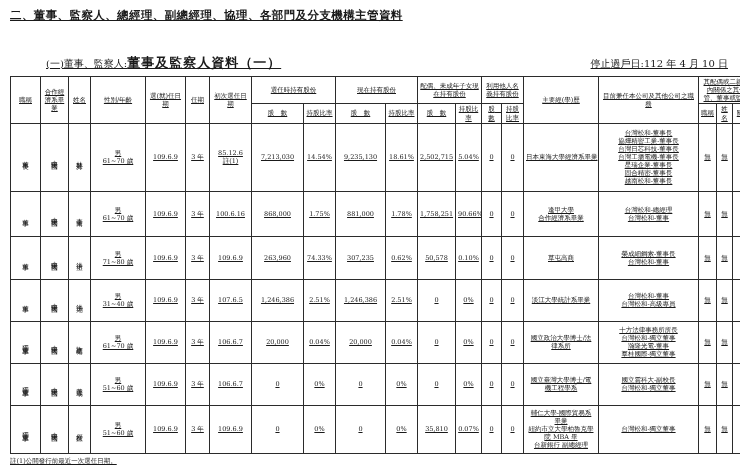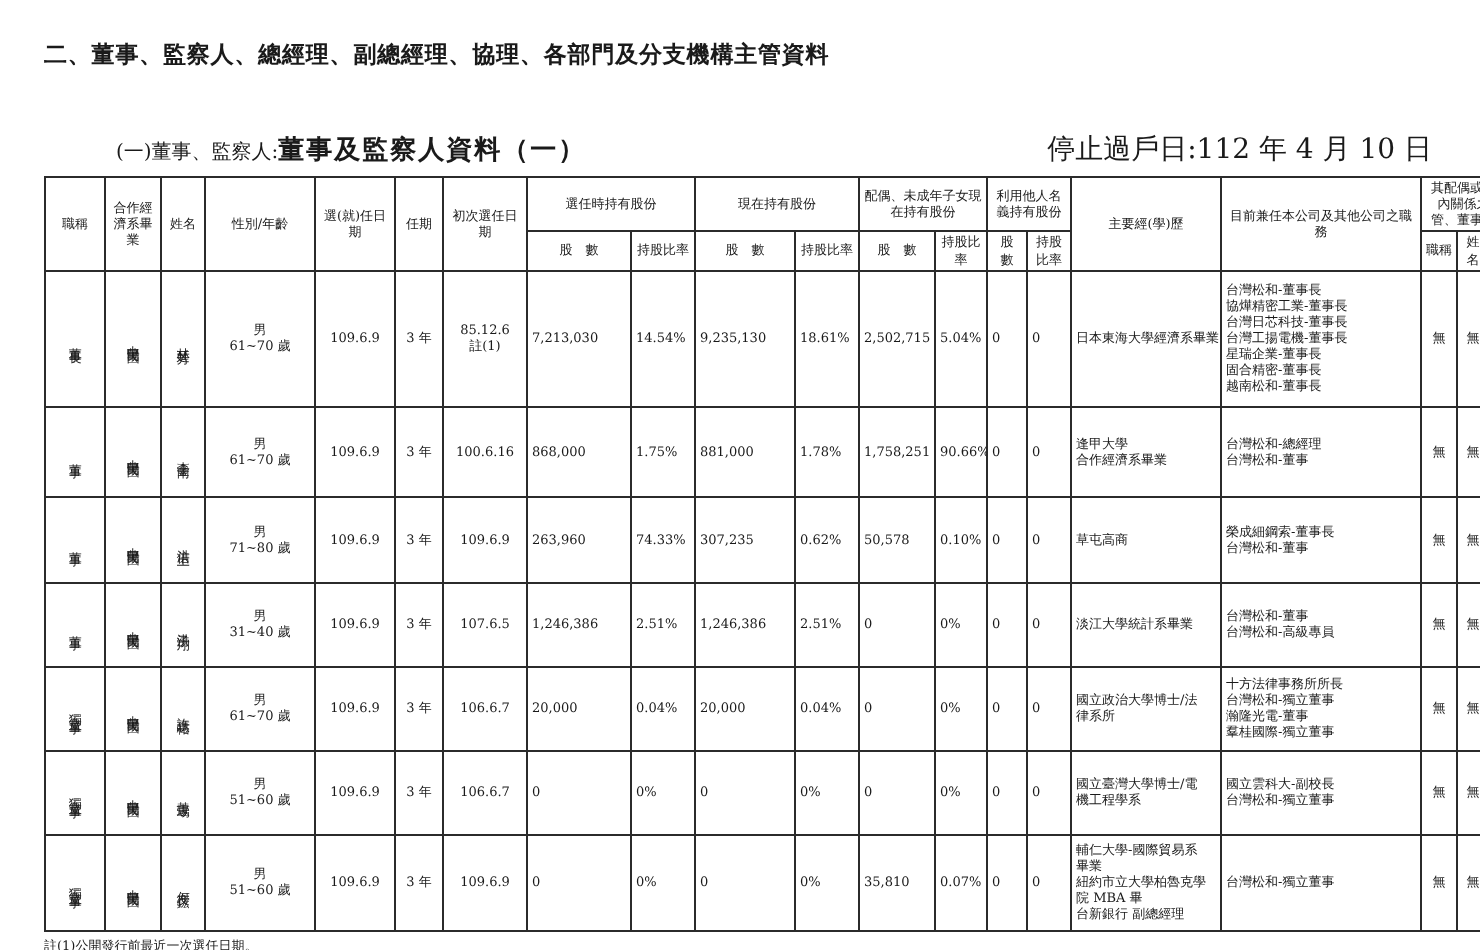--- a/index.html
+++ b/index.html
@@ -11,22 +11,23 @@
     width: 740px;
     height: 475px;
     font-family: "DejaVu Serif", "Liberation Serif", serif;
     color: #1a1a1a;
     overflow: hidden;
   }
   .page {
     position: relative;
     width: 740px;
     height: 449px;
-    padding: 16px;
+    padding: 4px;
     box-sizing: border-box;
+    text-decoration: underline;
   }
   .doc-heading {
     font-size: 11.5px;
     font-weight: bold;
     letter-spacing: 0.4px;
     padding: 4px 0 3px 6px;
     white-space: nowrap;
   }
   .subheader-row {
     display: flex;
@@ -42,21 +43,21 @@
   }
   .sub-title {
     flex: 1;
     text-align: left;
     font-size: 13px;
     font-weight: bold;
     letter-spacing: 1px;
     padding-right: 50px;
   }
   .sub-right {
-    font-size: 14px;
+    font-size: 10px;
   }
 
   table.main {
     border-collapse: collapse;
     width: 728px;
     margin: 0 0 0 6px;
     table-layout: fixed;
   }
   table.main th, table.main td {
     border: 1px solid #2b2b2b;
@@ -73,22 +74,22 @@
     line-height: 1.2;
     height: 14px;
   }
   .vwrap {
     display: flex;
     justify-content: center;
     align-items: center;
     height: 100%;
   }
   td.c { text-align: center; }
-  td.r { text-align: left; padding-right: 3px; }
-  td.tl { text-align: left; padding-left: 3px; vertical-align: middle; }
+  td.r { text-align: center; padding-right: 3px; }
+  td.tl { text-align: center; padding-left: 3px; vertical-align: middle; }
   td.vname {
     text-align: center;
     padding: 2px 0;
   }
   .vtext {
     writing-mode: vertical-rl;
     text-orientation: upright;
     letter-spacing: 1px;
     display: inline-block;
     font-size: 6.5px;

